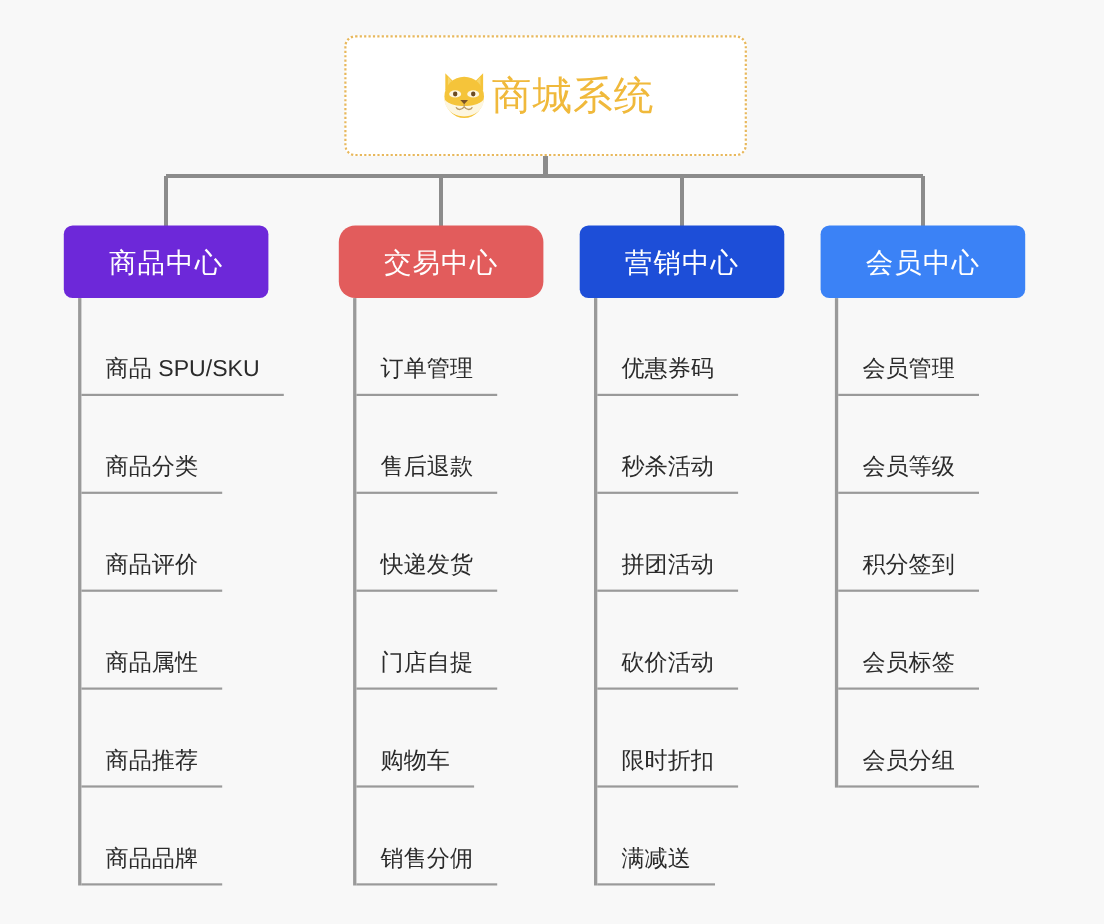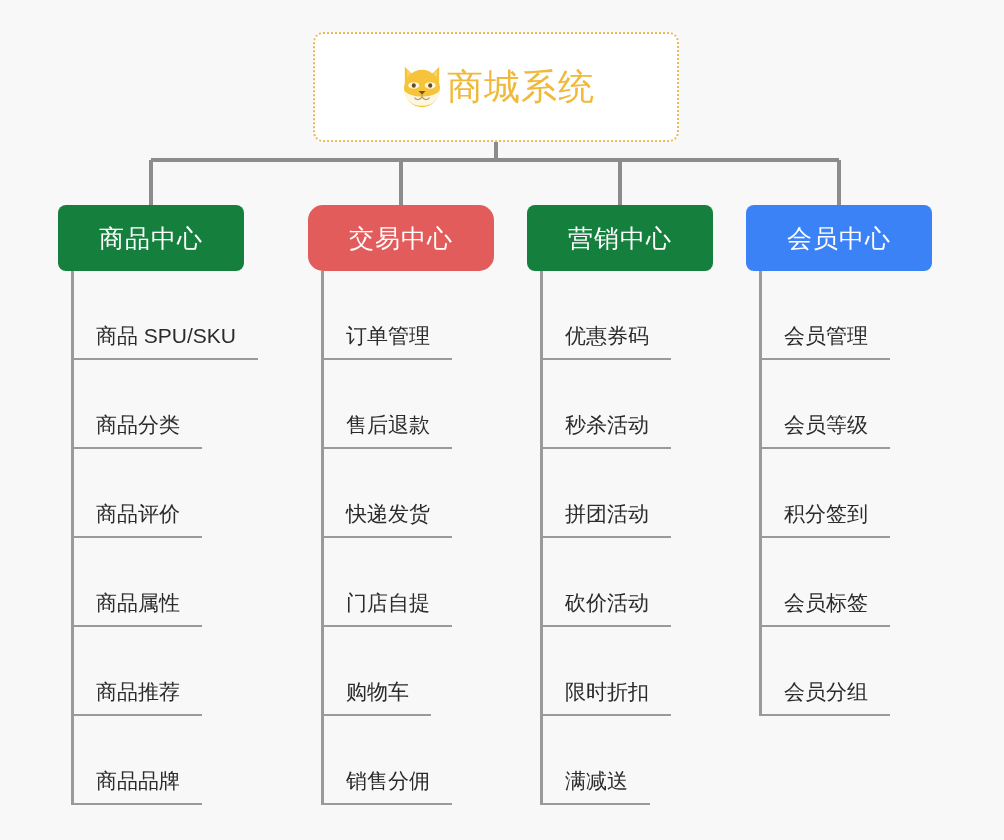--- a/index.html
+++ b/index.html
@@ -138,21 +138,21 @@
       <line x1="151" y1="160" x2="151" y2="206"></line>
       <line x1="401" y1="160" x2="401" y2="206"></line>
       <line x1="620" y1="160" x2="620" y2="206"></line>
       <line x1="839" y1="160" x2="839" y2="206"></line>
     </g>
   </svg>
 
   <div class="columns">
 
     <div class="column" style="left:58px;width:186px;">
-      <div class="cat-box" style="background:#15803d;width:186px;">
+      <div class="cat-box" style="background:#6d28d9;width:186px;">
         <span>商品中心</span>
       </div>
       <div class="leaf-list">
         <div class="leaf-item">
             <span class="leaf-inner"><span class="leaf-text">商品 SPU/SKU</span></span>
           </div>
         <div class="leaf-item">
             <span class="leaf-inner"><span class="leaf-text">商品分类</span></span>
           </div>
         <div class="leaf-item">
@@ -190,21 +190,21 @@
         <div class="leaf-item">
             <span class="leaf-inner"><span class="leaf-text">购物车</span></span>
           </div>
         <div class="leaf-item">
             <span class="leaf-inner"><span class="leaf-text">销售分佣</span></span>
           </div>
       </div>
     </div>
 
     <div class="column" style="left:527px;width:186px;">
-      <div class="cat-box" style="background:#15803d;width:186px;">
+      <div class="cat-box" style="background:#1d4ed8;width:186px;">
         <span>营销中心</span>
       </div>
       <div class="leaf-list">
         <div class="leaf-item">
             <span class="leaf-inner"><span class="leaf-text">优惠券码</span></span>
           </div>
         <div class="leaf-item">
             <span class="leaf-inner"><span class="leaf-text">秒杀活动</span></span>
           </div>
         <div class="leaf-item">

